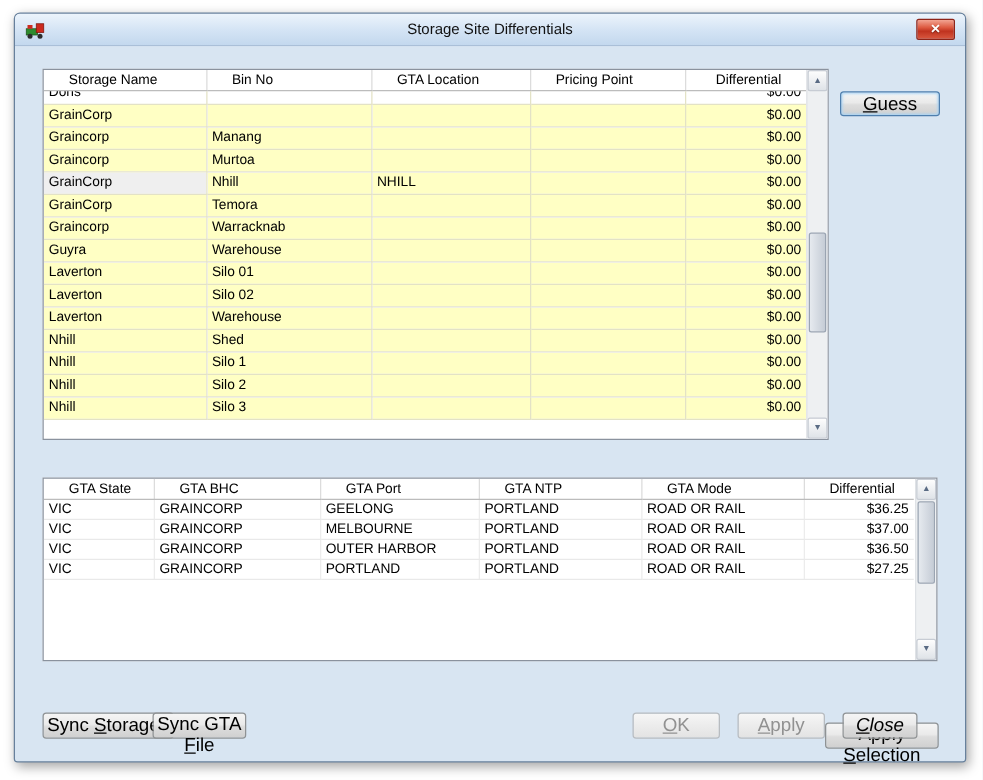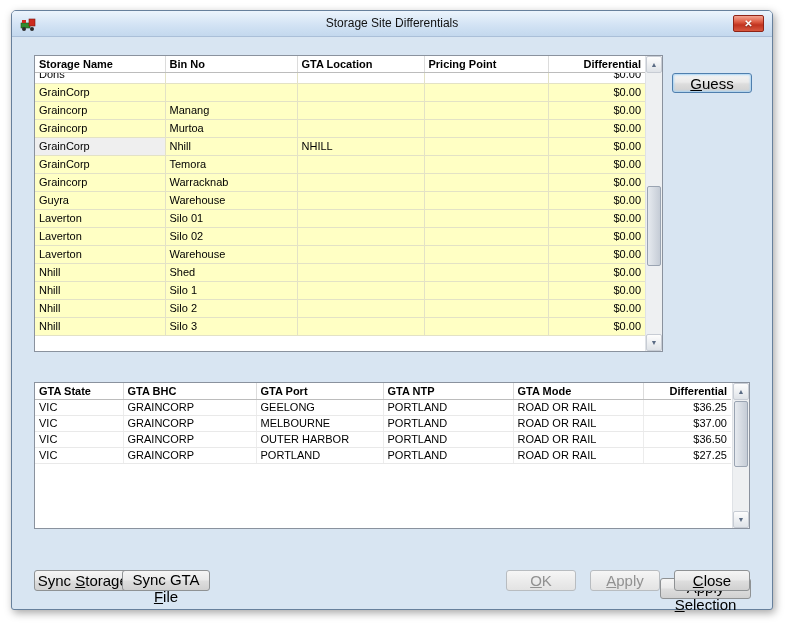--- a/index.html
+++ b/index.html
@@ -32,22 +32,22 @@
 
   
   .grid-box { position:absolute; background:#fff; border:1px solid #8a929e; overflow:hidden; }
   .top-grid { left:18px; top:17px; width:629px; height:297px; }
   .bot-grid { left:18px; top:344px; width:716px; height:147px; }
 
   table.grid { border-collapse:collapse; table-layout:fixed; font-size:11px; color:#000; }
   .top-grid table.grid { width:610px; }
   .bot-grid table.grid  { width:696px; }
   table.grid th {
-    font-weight:bold; text-align:left; background:#fff;
-    padding:1px 4px; height:16px;
+    font-weight:normal; text-align:left; background:#fff;
+    padding:1px 20px; height:16px;
     border-right:1px solid #dcdcdc; border-bottom:1px solid #bcbcbc;
     overflow:hidden; white-space:nowrap;
   }
   table.grid th:last-child { text-align:right; border-right:none; }
   table.grid td {
     padding:0 4px; overflow:hidden; white-space:nowrap; vertical-align:middle;
   }
   table.grid td:last-child { text-align:right; }
 
   .top-grid td {
@@ -90,24 +90,24 @@
     position:absolute; height:21px;
     font-family:"Liberation Sans", sans-serif; font-size:15px; color:#000;
     background:linear-gradient(#f5f5f5, #eaeaea 45%, #dddddd 55%, #d0d0d0);
     border:1px solid #8f9294; border-radius:3px; text-align:center; cursor:default;
   }
   .btn.default { border-color:#4f7fae; box-shadow:inset 0 0 2px 1px #a9d4f5; }
   .btn.disabled { color:#919191; border-color:#b8bcc0; background:linear-gradient(#f6f6f6, #ececec 50%, #e3e3e3); }
   .btn-guess      { left:656px; top:35px;  width:80px; height:20px; }
   .btn-apply-sel  { left:644px; top:500px; width:91px;margin-top:40px; }
   .btn-sync-stor  { left:18px;  top:532px; width:105px; }
-  .btn-sync-gta   { left:106px; top:532px; width:88px; }
+  .btn-sync-gta   { left:106px; top:532px; width:75px; }
   .btn-ok         { left:490px; top:532px; width:70px; }
   .btn-apply      { left:574px; top:532px; width:70px; }
-  .btn-close      { left:658px; top:532px; width:76px; }
+  .btn-close      { left:658px; top:532px; width:60px;font-style:italic; }
 </style>
 </head>
 <body>
 
 <div class="window">
 
   <div class="titlebar">
     <span class="app-icon">
       <svg width="16" height="16" viewBox="0 0 16 16">
         <rect x="1" y="7" width="9" height="5" fill="#2f8b2f" stroke="#1c551c" stroke-width="0.6"></rect>

